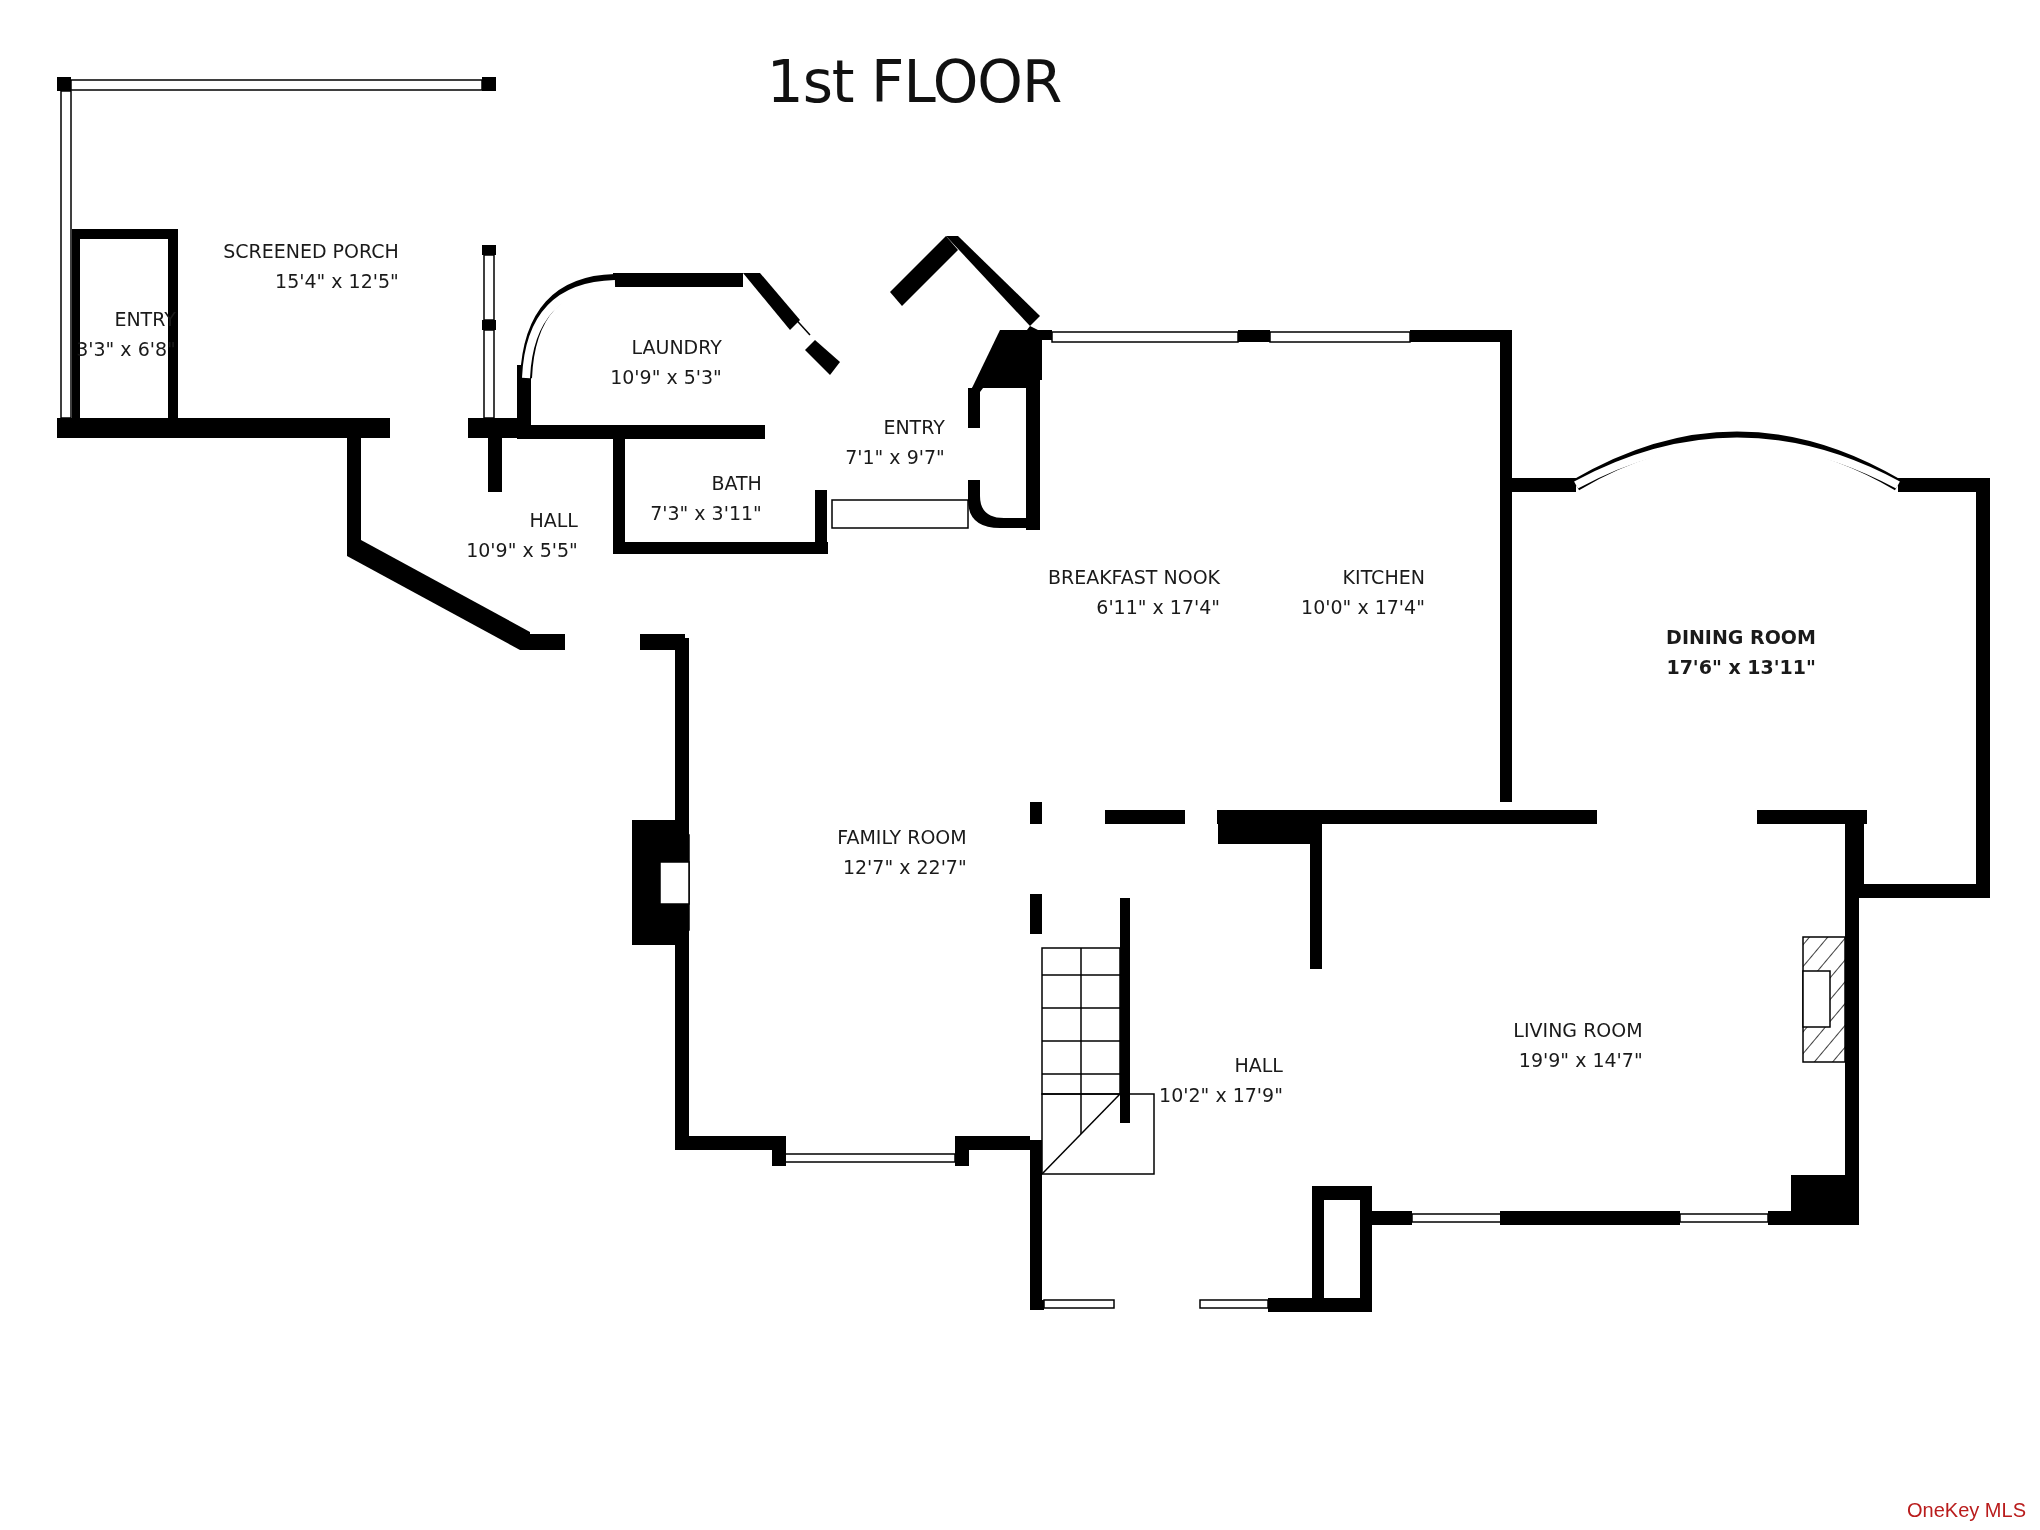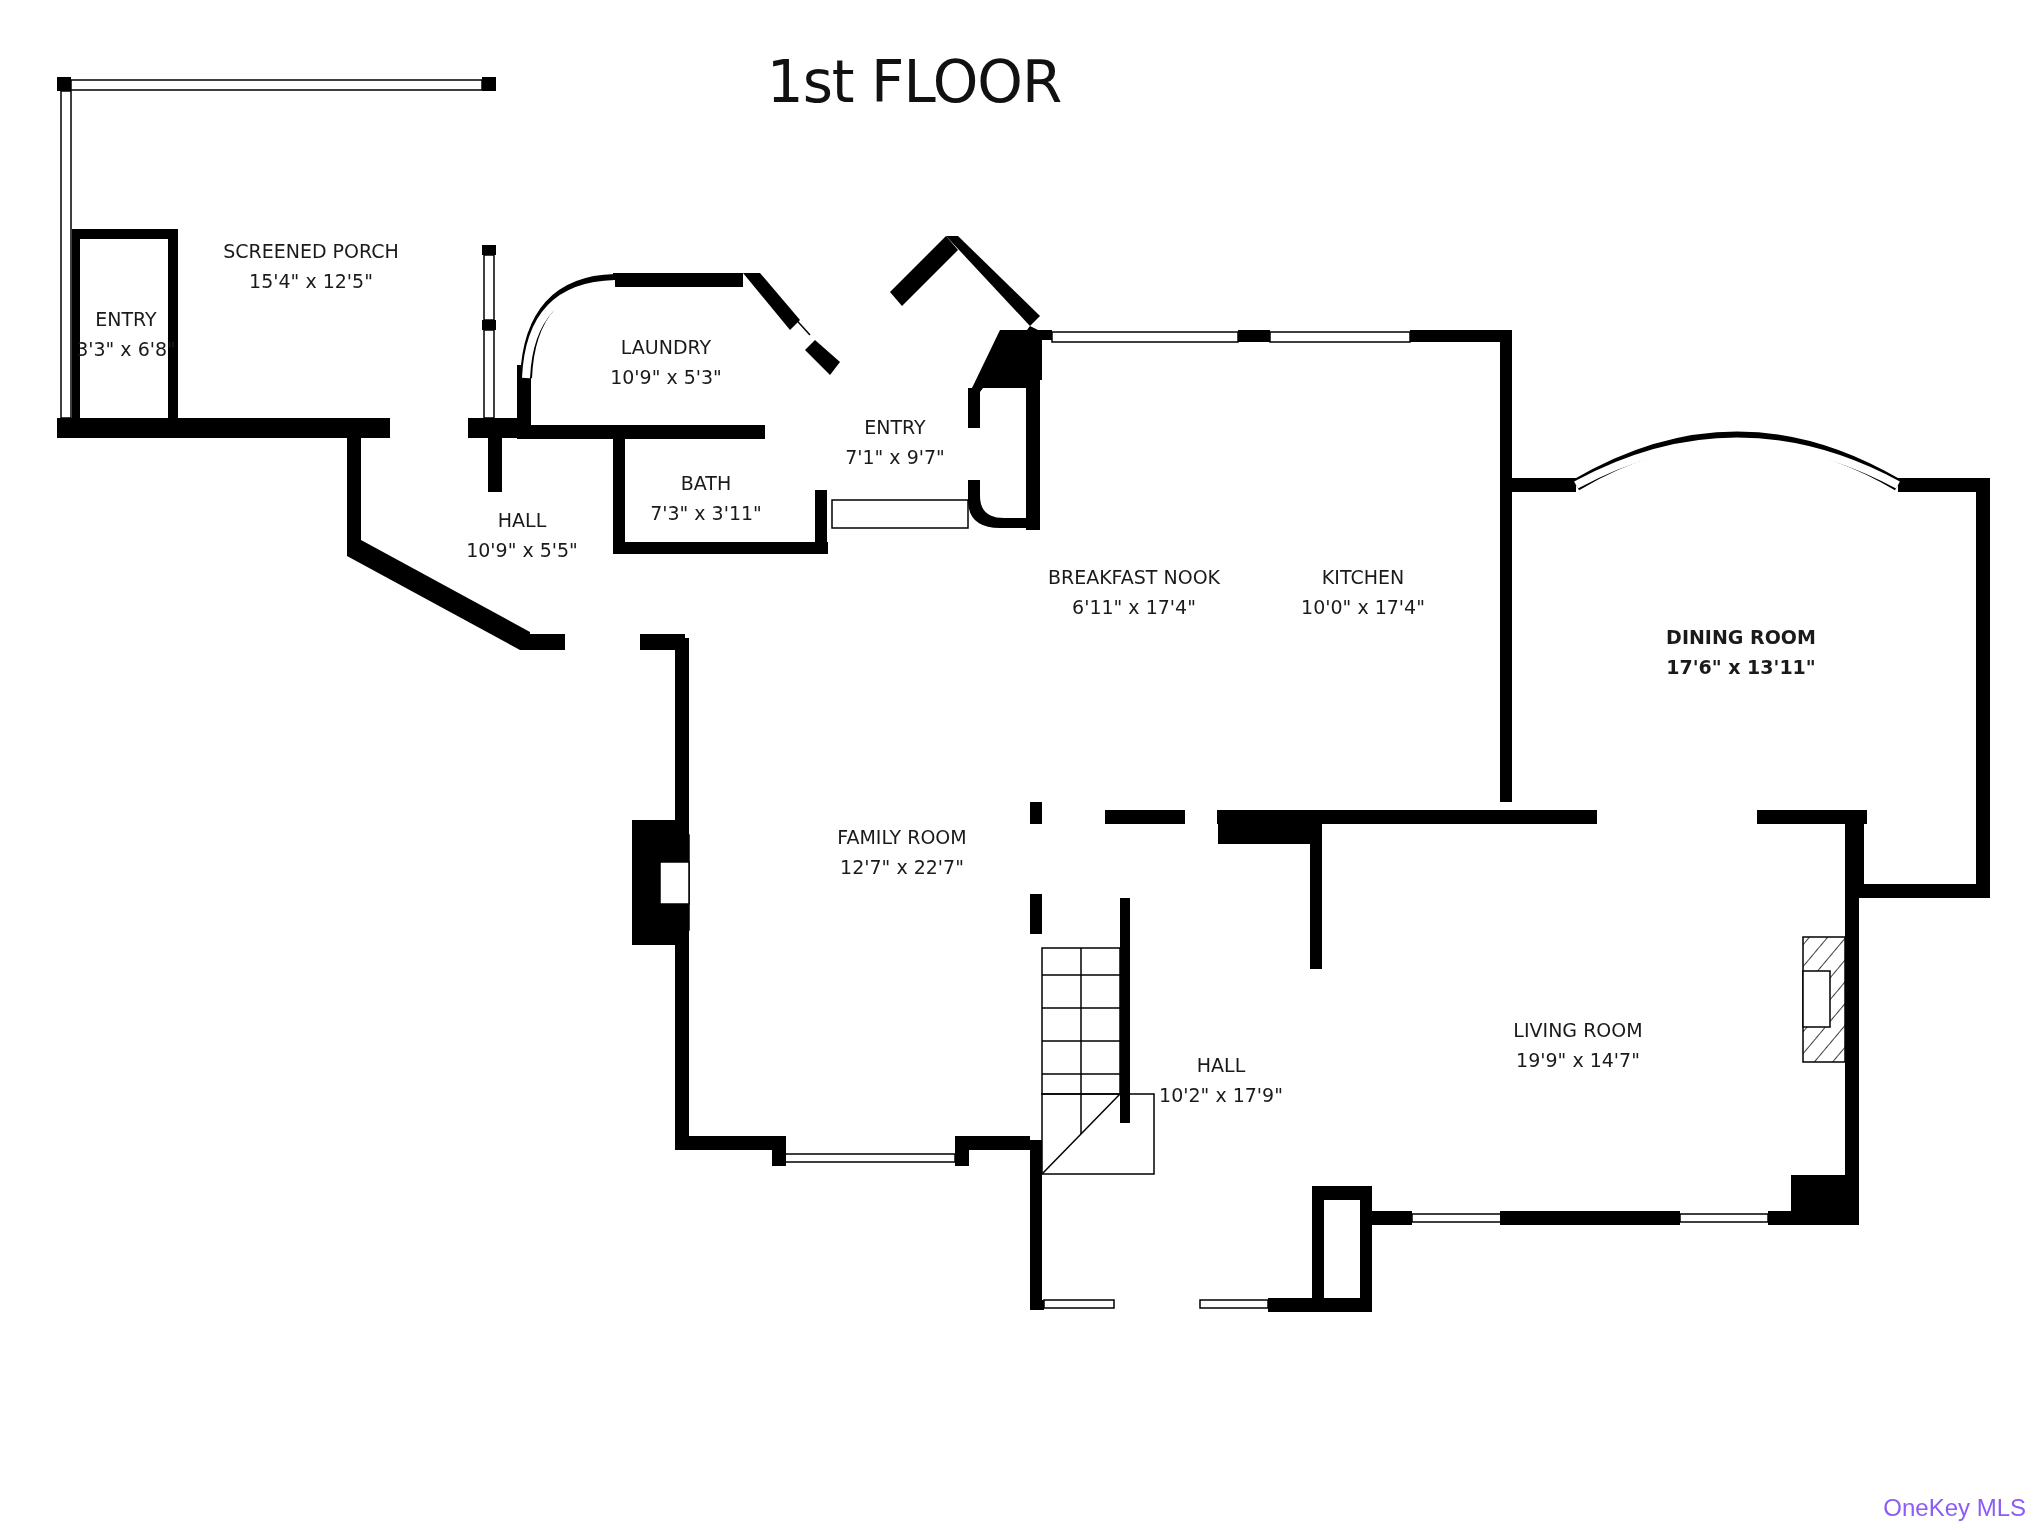--- a/index.html
+++ b/index.html
@@ -1,21 +1,21 @@
 <!DOCTYPE html>
 <html><head>
 <meta charset="utf-8">
 <style>
   html, body { margin:0; padding:0; background:#ffffff; }
   body { width:2040px; height:1530px; position:relative; overflow:hidden; font-family:"DejaVu Sans", sans-serif; }
   #plan { position:absolute; left:0; top:0; width:2040px; height:1530px; }
   .title { position:absolute; left:0; width:1828px; top:48px; text-align:center; font-size:58px; color:#111; font-family:"DejaVu Sans", sans-serif; letter-spacing:-1px; }
-  .room { position:absolute; text-align:center; color:#1a1a1a; font-family:"DejaVu Sans", sans-serif; font-size:19px; line-height:30px; transform:translateX(-50%); white-space:nowrap; }
+  .room { position:absolute; text-align:right; color:#1a1a1a; font-family:"DejaVu Sans", sans-serif; font-size:19px; line-height:30px; transform:translateX(-50%); white-space:nowrap; }
   .room .dim { display:block; }
-  .watermark { position:absolute; right:14px; bottom:8px; font-family:"Liberation Sans", sans-serif; font-size:24px; color:#8b5cf6; }
+  .watermark { position:absolute; right:14px; bottom:8px; font-family:"Liberation Sans", sans-serif; font-size:20px; color:#b91c1c; }
 </style>
 </head>
 <body>
 
 <div class="title">1st FLOOR</div>
 
 <svg id="plan" viewBox="0 0 2040 1530" xmlns="http://www.w3.org/2000/svg">
   <defs>
     <pattern id="hatch" width="14" height="14" patternUnits="userSpaceOnUse" patternTransform="rotate(40)">
       <line x1="0" y1="0" x2="0" y2="14" stroke="#000" stroke-width="1.5"></line>

